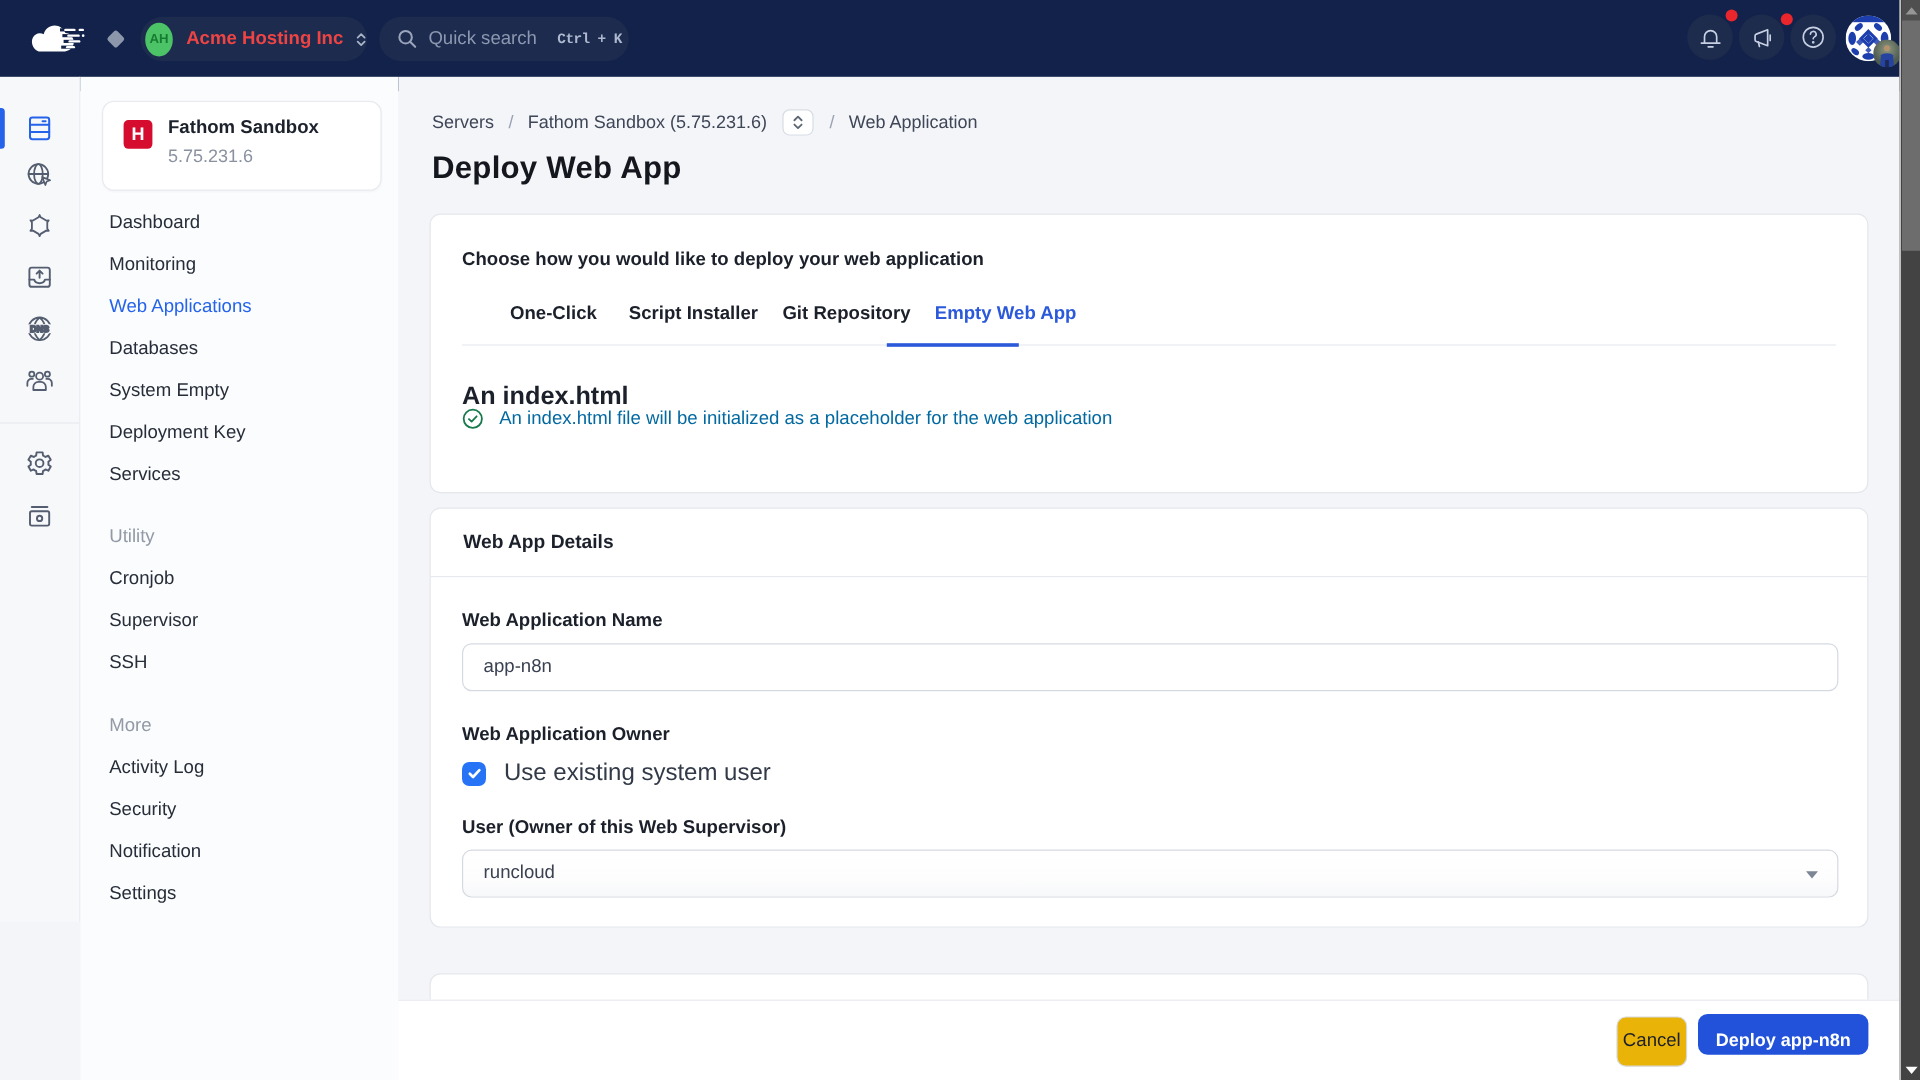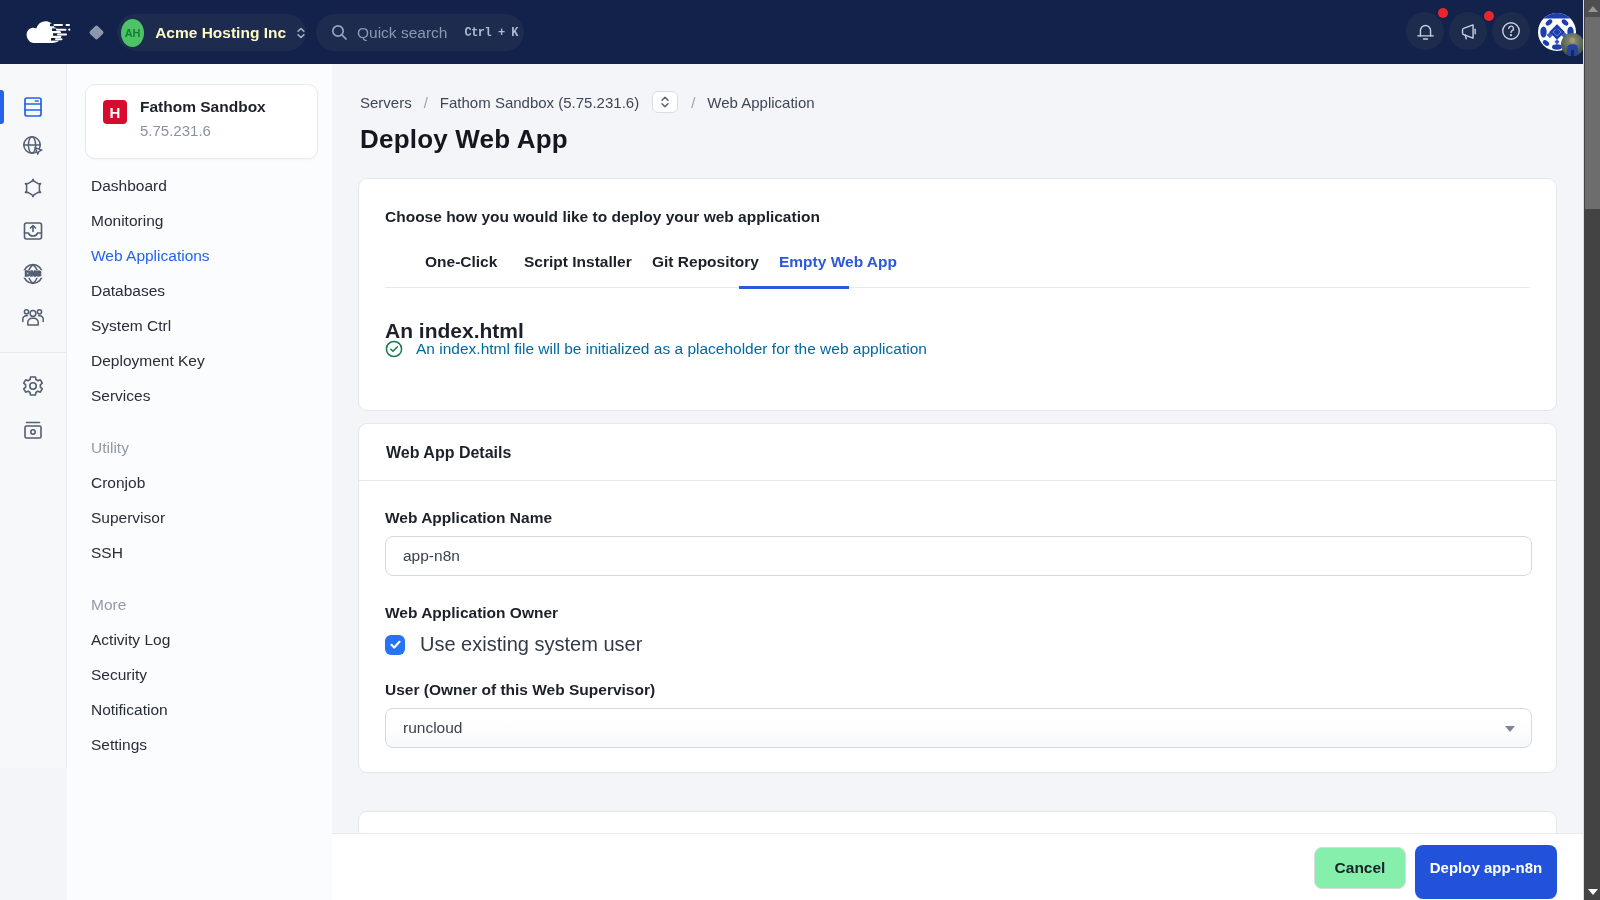--- a/index.html
+++ b/index.html
@@ -5,21 +5,21 @@
   * { margin:0; padding:0; box-sizing:border-box; }
   html,body { width:1600px; height:900px; overflow:hidden; }
   body { font-family:"Liberation Sans", sans-serif; position:relative; background:#f3f5f9; }
   .abs { position:absolute; }
 
   
   #navbar { position:absolute; left:0; top:0; width:1583px; height:76px; background:#12224a; }
   .pill { position:absolute; top:14px; height:37px; border-radius:19px; background:#1c2b4e; display:flex; align-items:center; flex-wrap:nowrap; }
   #wspill { left:117px; width:189px; white-space:nowrap; }
   #wspill .avatar-ws { width:28px; height:28px; border-radius:50%; background:#4cc366; color:#177c33; font-size:11px; font-weight:bold; display:flex; align-items:center; justify-content:center; margin-left:4px; }
-  #wspill .wsname { color:#fef9c3; font-size:15.5px; font-weight:600; margin-left:11px; letter-spacing:0;}
+  #wspill .wsname { color:#ef4444; font-size:15.5px; font-weight:600; margin-left:11px; letter-spacing:0;}
   #searchpill { left:316px; width:208px; white-space:nowrap; }
   #searchpill .qs { color:#8d98b0; font-size:15.5px; margin-left:9px; }
   #searchpill .kbd { color:#aeb9d0; font-size:12px; font-family:"Liberation Mono", monospace; margin-left:17px; font-weight:bold; letter-spacing:-.5px; }
   .navcircle { position:absolute; top:12px; width:38px; height:38px; border-radius:50%; background:#1d2b4d; display:flex; align-items:center; justify-content:center; }
   .reddot { position:absolute; width:10px; height:10px; border-radius:50%; background:#e8262c; }
 
   
   #rail { position:absolute; left:0; top:64px; width:67px; height:704px; background:#f7f8fa; border-right:1px solid #e9ebef;font-weight:bold; }
   .railicon { position:absolute; left:50%; transform:translateX(-50%); }
   #activebar { position:absolute; left:0; top:26px; width:4px; height:34px; background:#2563eb; border-radius:0 3px 3px 0; }
@@ -61,22 +61,22 @@
   .input { position:absolute; left:26px; width:1147px; height:40px; background:#fff; border:1px solid #d5dae2; border-radius:8px; font-size:15.5px; color:#3a4150; line-height:38px; padding-left:17px; }
   #checkrow { position:absolute; left:26px; top:209px; display:flex; align-items:center; }
   #checkbox { width:20px; height:20px; background:#2673f5; border-radius:6px; display:flex; align-items:center; justify-content:center; }
   #checkrow span { font-size:20px; color:#323947; margin-left:15px; }
   #selectbox { top:284px; background:linear-gradient(#ffffff,#fdfdfe 60%,#f7f8fa); }
   #selcaret { position:absolute; right:16px; top:17px; width:0; height:0; border-left:5px solid transparent; border-right:5px solid transparent; border-top:6px solid #7d8696; }
 
   #card3 { top:747px; height:60px; }
 
   #botbar { position:absolute; left:0; top:769px; width:1251px; height:67px; background:#fff; border-top:1px solid #e8eaee; }
-  #cancel { position:absolute; right:177px; top:13px; width:92px; height:42px; background:#86efac; border:1px solid #d6dae0; border-radius:8px; font-size:15.5px; font-weight:700; color:#1b202a; text-align:center; line-height:40px; }
-  #deploy { position:absolute; right:26px; top:11px; width:142px; height:54px; background:#2152d9; border-radius:8px; font-size:15px; font-weight:700; color:#fff; text-align:center; line-height:46px; }
+  #cancel { position:absolute; right:177px; top:13px; width:59px; height:42px; background:#eab308; border:1px solid #d6dae0; border-radius:8px; font-size:15.5px; font-weight:400; color:#1b202a; text-align:center; line-height:40px; }
+  #deploy { position:absolute; right:26px; top:11px; width:142px; height:34px; background:#2152d9; border-radius:8px; font-size:15px; font-weight:700; color:#fff; text-align:center; line-height:46px; }
 
   
   #sbar { position:absolute; left:1583px; top:0; width:17px; height:900px; background:#434343; border-left:1px solid #dcdcdc; }
   #sbar .btn { position:absolute; left:1px; width:16px; height:17px; background:#4f4f4f; display:flex; align-items:center; justify-content:center; }
   #sthumb { position:absolute; left:1px; top:17px; width:16px; height:192px; background:#6d6d6d; }
 </style>
 </head>
 <body>
 
 <div id="navbar">
@@ -254,21 +254,21 @@
   <div id="servercard">
     <div class="hlogo">H</div>
     <div class="sname">Fathom Sandbox</div>
     <div class="sip">5.75.231.6</div>
   </div>
   <div class="menu">
     <div class="mi">Dashboard</div>
     <div class="mi">Monitoring</div>
     <div class="mi blue">Web Applications</div>
     <div class="mi">Databases</div>
-    <div class="mi">System Ctrl</div>
+    <div class="mi">System Empty</div>
     <div class="mi">Deployment Key</div>
     <div class="mi">Services</div>
     <div class="mi head gap">Utility</div>
     <div class="mi">Cronjob</div>
     <div class="mi">Supervisor</div>
     <div class="mi">SSH</div>
     <div class="mi head gap">More</div>
     <div class="mi">Activity Log</div>
     <div class="mi">Security</div>
     <div class="mi">Notification</div>

